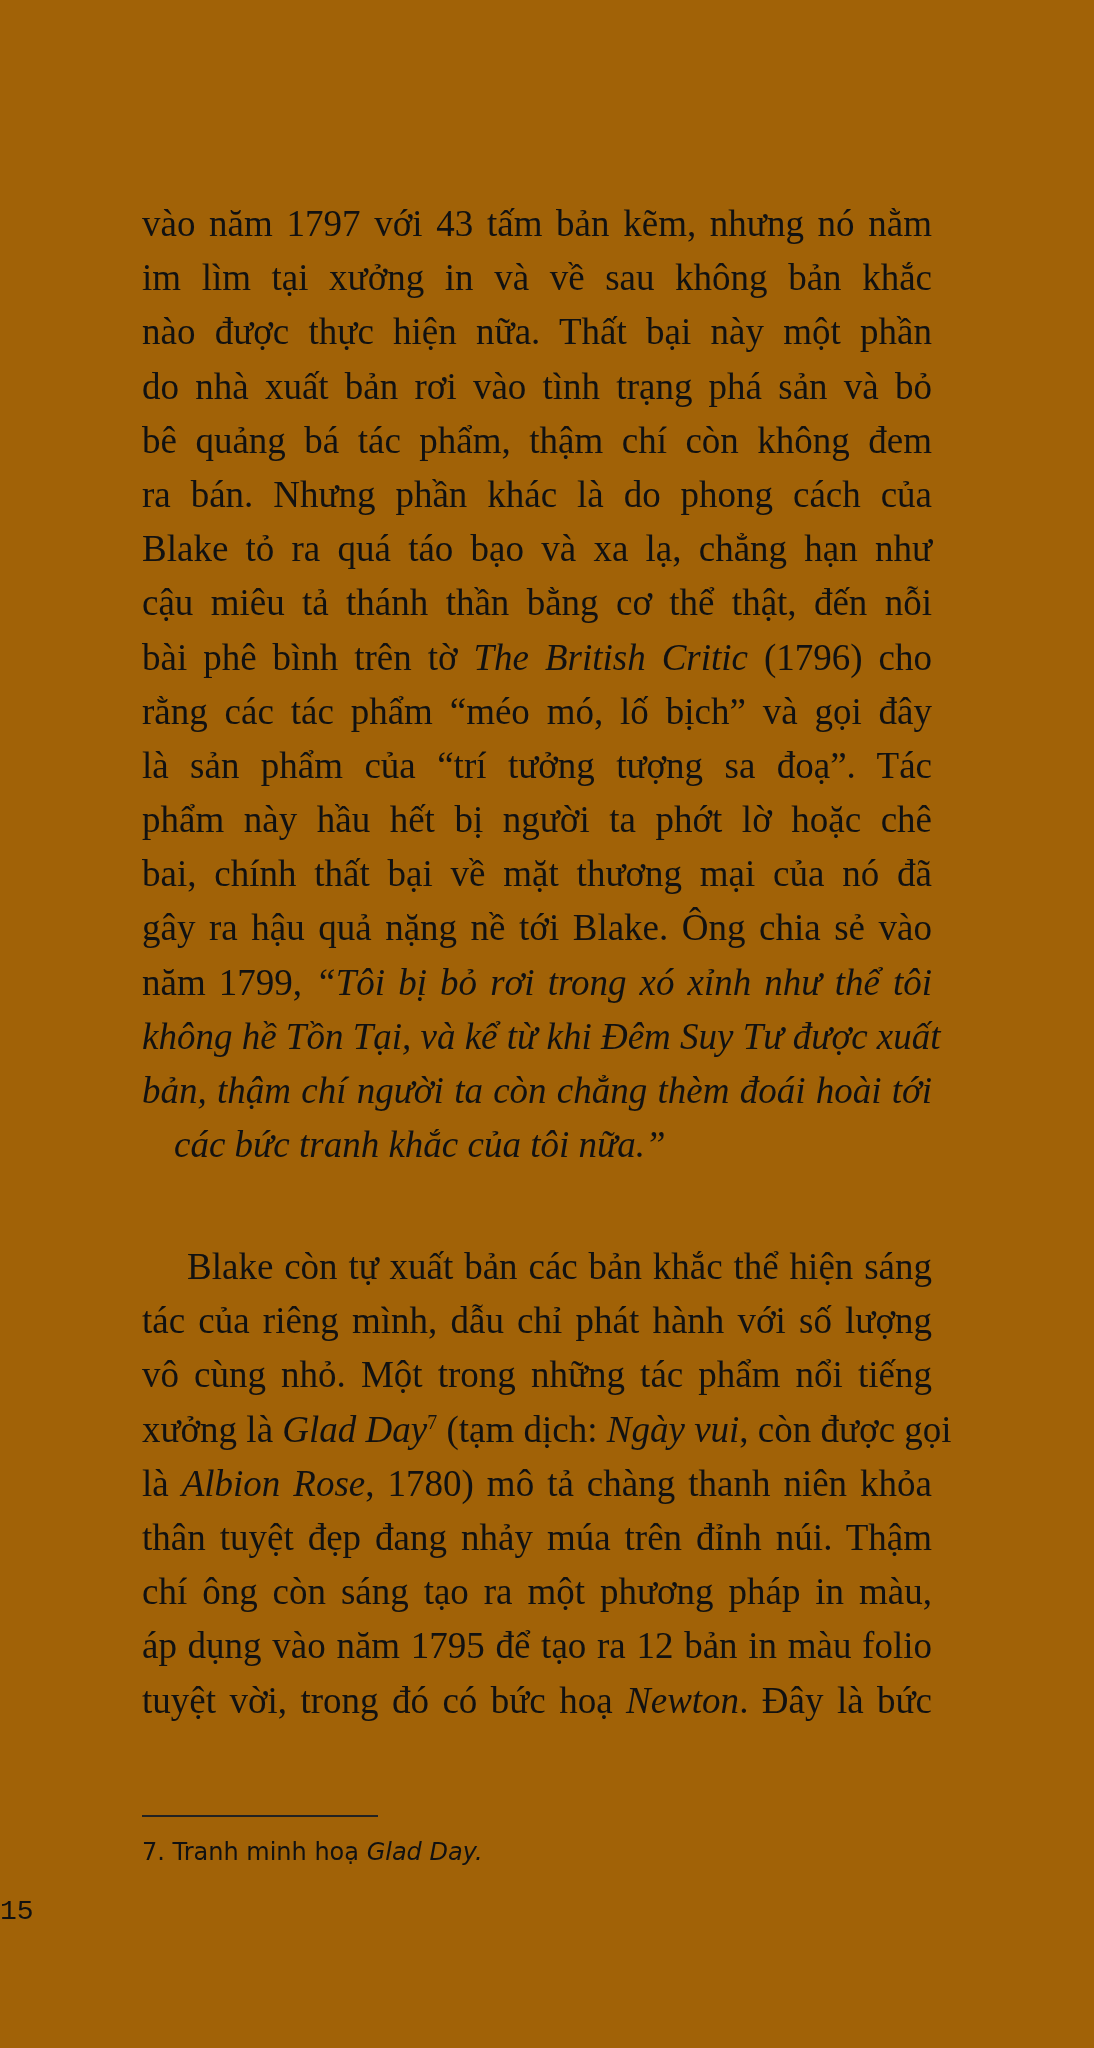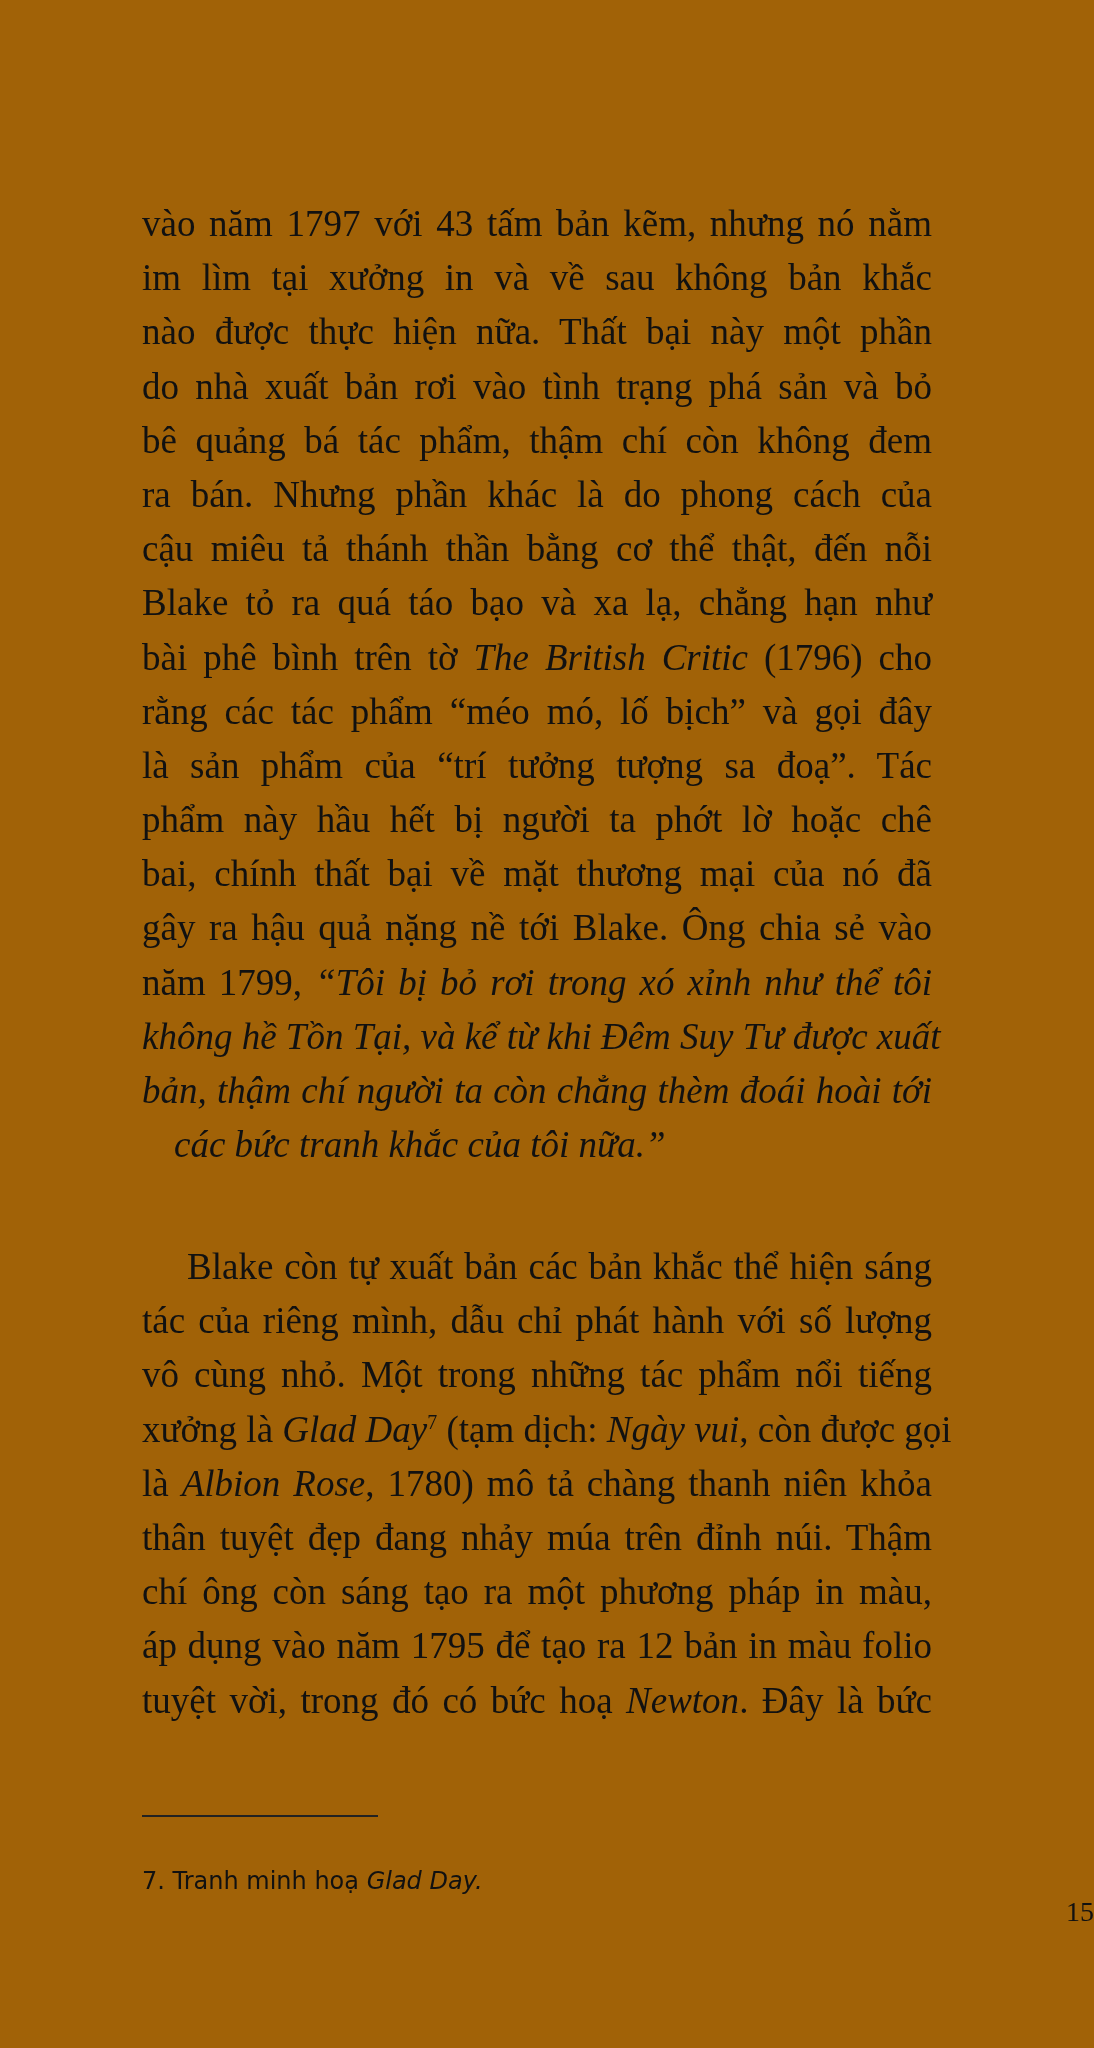--- a/index.html
+++ b/index.html
@@ -60,47 +60,46 @@
       border-top: 2px solid #222222;
     }
     .footnote {
       position: absolute;
       left: 142px;
       top: 1836px;
       font-family: "DejaVu Sans", sans-serif;
       font-size: 24px;
       line-height: 32px;
       color: #111111;
-      margin-top: 29px;
     }
     .page-number {
       position: absolute;
       left: 0;
       width: 1094px;
       top: 1896px;
-      text-align: right;
-      font-family: Liberation Serif, serif;
+      text-align: left;
+      font-family: Liberation Mono, monospace;
       font-size: 28px;
       color: #111111;
     }
   </style>
 </head>
 <body>
 
 <div class="page">
 
   <div class="body-text p1" id="para-0">
       <span class="line"><span>vào năm 1797 với 43 tấm bản kẽm, nhưng nó nằm</span></span>
       <span class="line"><span>im lìm tại xưởng in và về sau không bản khắc</span></span>
       <span class="line"><span>nào được thực hiện nữa. Thất bại này một phần</span></span>
       <span class="line"><span>do nhà xuất bản rơi vào tình trạng phá sản và bỏ</span></span>
       <span class="line"><span>bê quảng bá tác phẩm, thậm chí còn không đem</span></span>
       <span class="line"><span>ra bán. Nhưng phần khác là do phong cách của</span></span>
+      <span class="line"><span>Blake tỏ ra quá táo bạo và xa lạ, chẳng hạn như</span></span>
       <span class="line"><span>cậu miêu tả thánh thần bằng cơ thể thật, đến nỗi</span></span>
-      <span class="line"><span>Blake tỏ ra quá táo bạo và xa lạ, chẳng hạn như</span></span>
       <span class="line"><span>bài phê bình trên tờ </span><em>The British Critic</em><span> (1796) cho</span></span>
       <span class="line"><span>rằng các tác phẩm “méo mó, lố bịch” và gọi đây</span></span>
       <span class="line"><span>là sản phẩm của “trí tưởng tượng sa đoạ”. Tác</span></span>
       <span class="line"><span>phẩm này hầu hết bị người ta phớt lờ hoặc chê</span></span>
       <span class="line"><span>bai, chính thất bại về mặt thương mại của nó đã</span></span>
       <span class="line"><span>gây ra hậu quả nặng nề tới Blake. Ông chia sẻ vào</span></span>
       <span class="line"><span>năm 1799, </span><em>“Tôi bị bỏ rơi trong xó xỉnh như thể tôi</em></span>
       <span class="line"><em>không hề Tồn Tại, và kể từ khi Đêm Suy Tư được xuất</em></span>
       <span class="line"><em>bản, thậm chí người ta còn chẳng thèm đoái hoài tới</em></span>
       <span class="line last"><em>các bức tranh khắc của tôi nữa.”</em></span>

